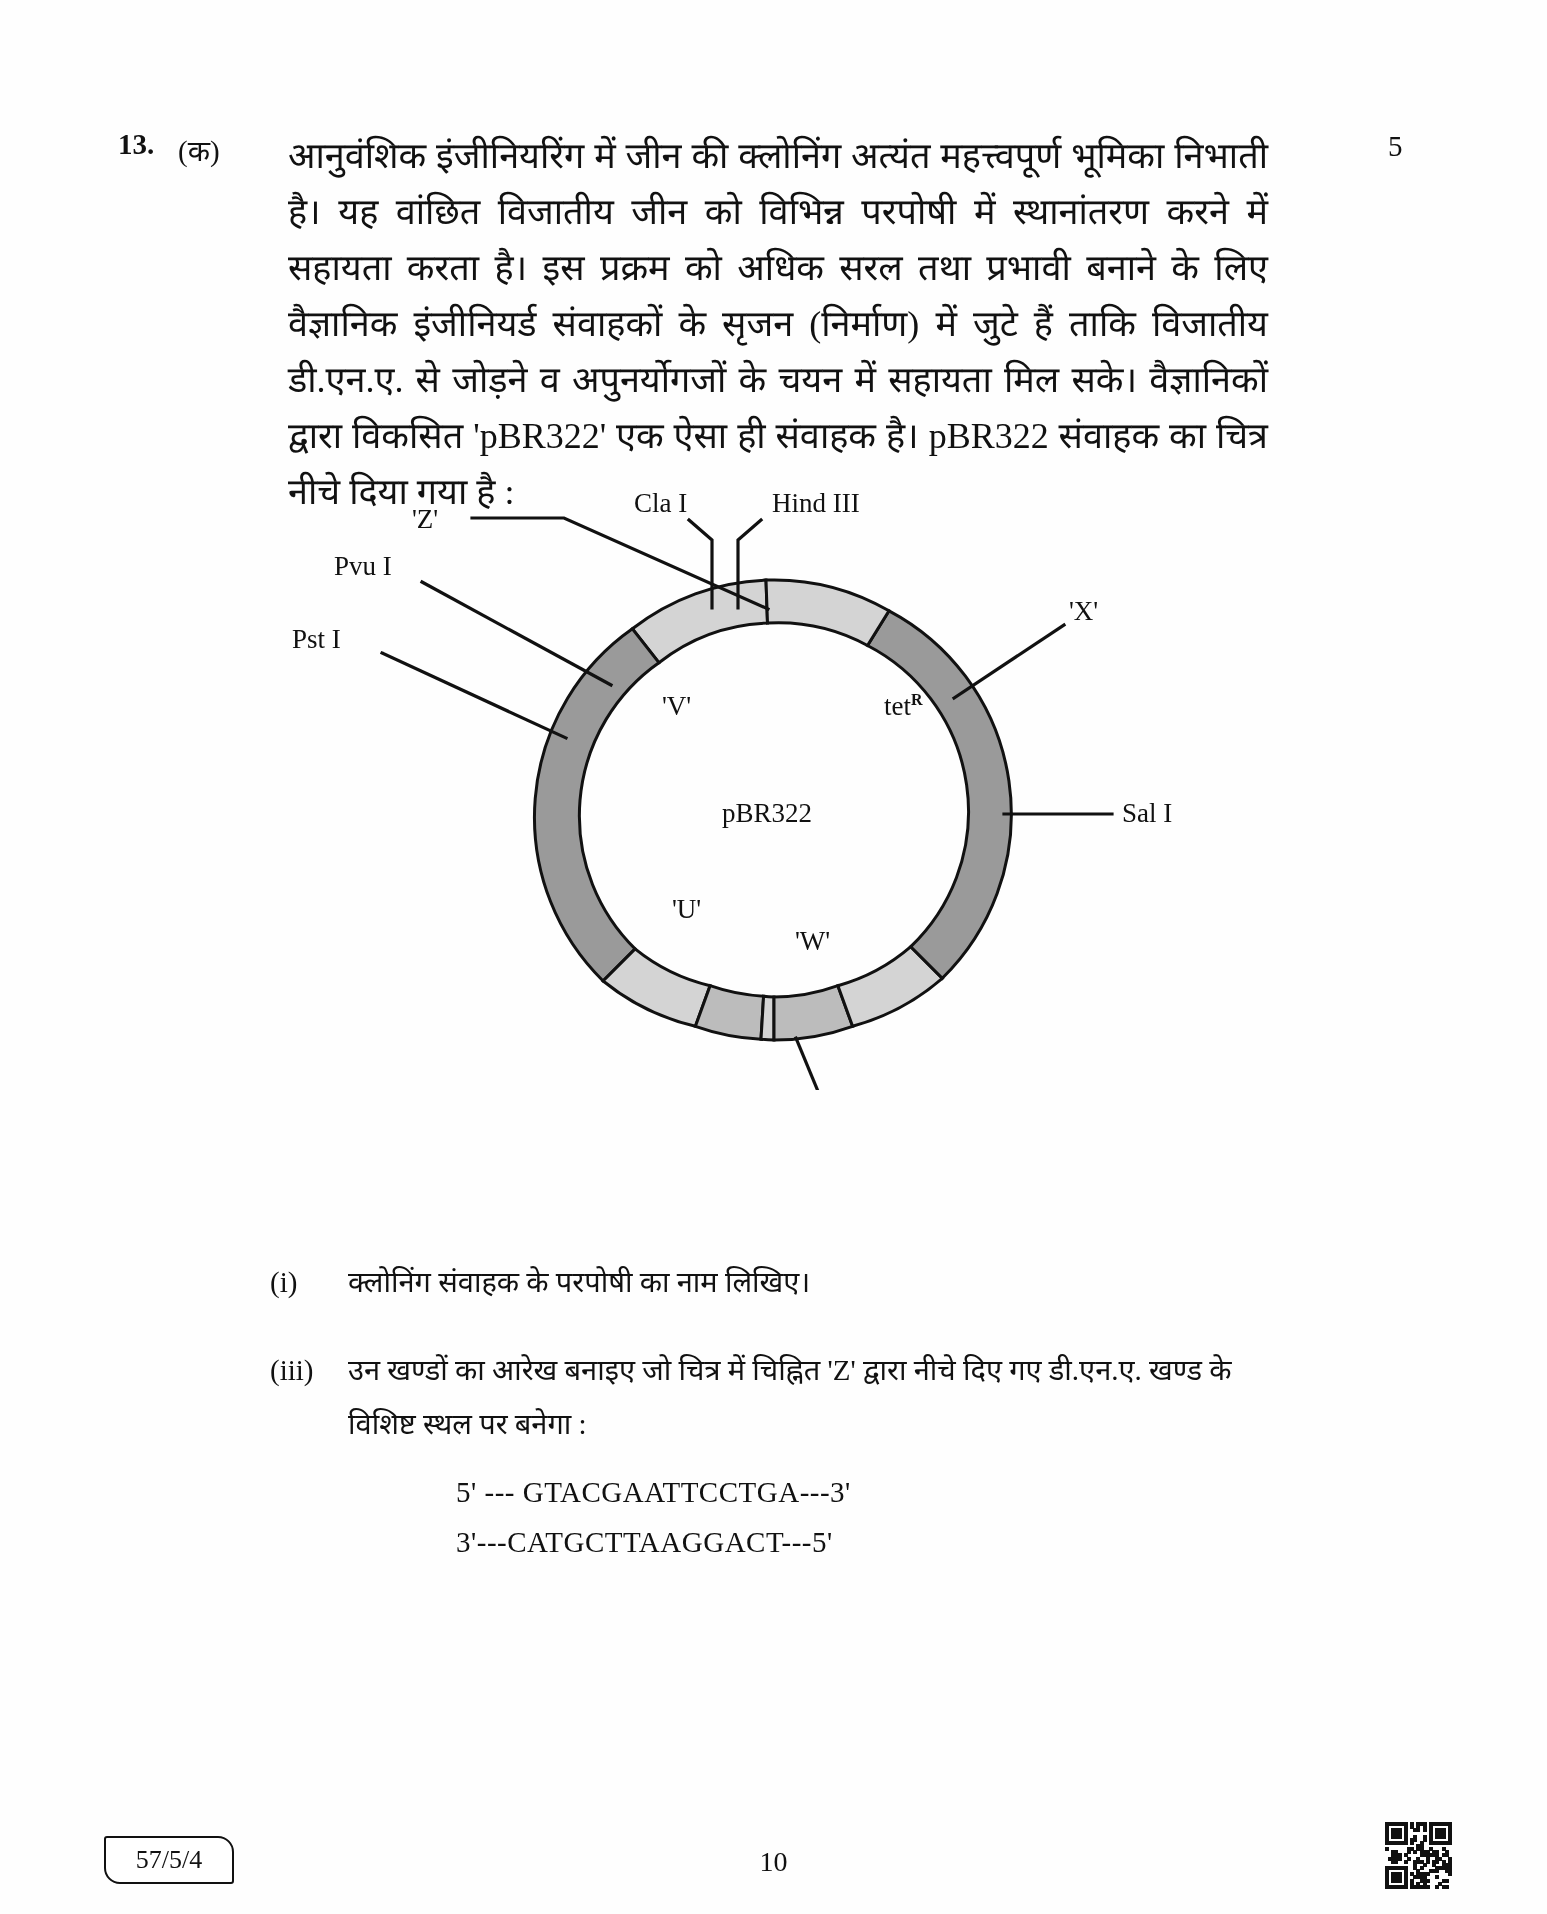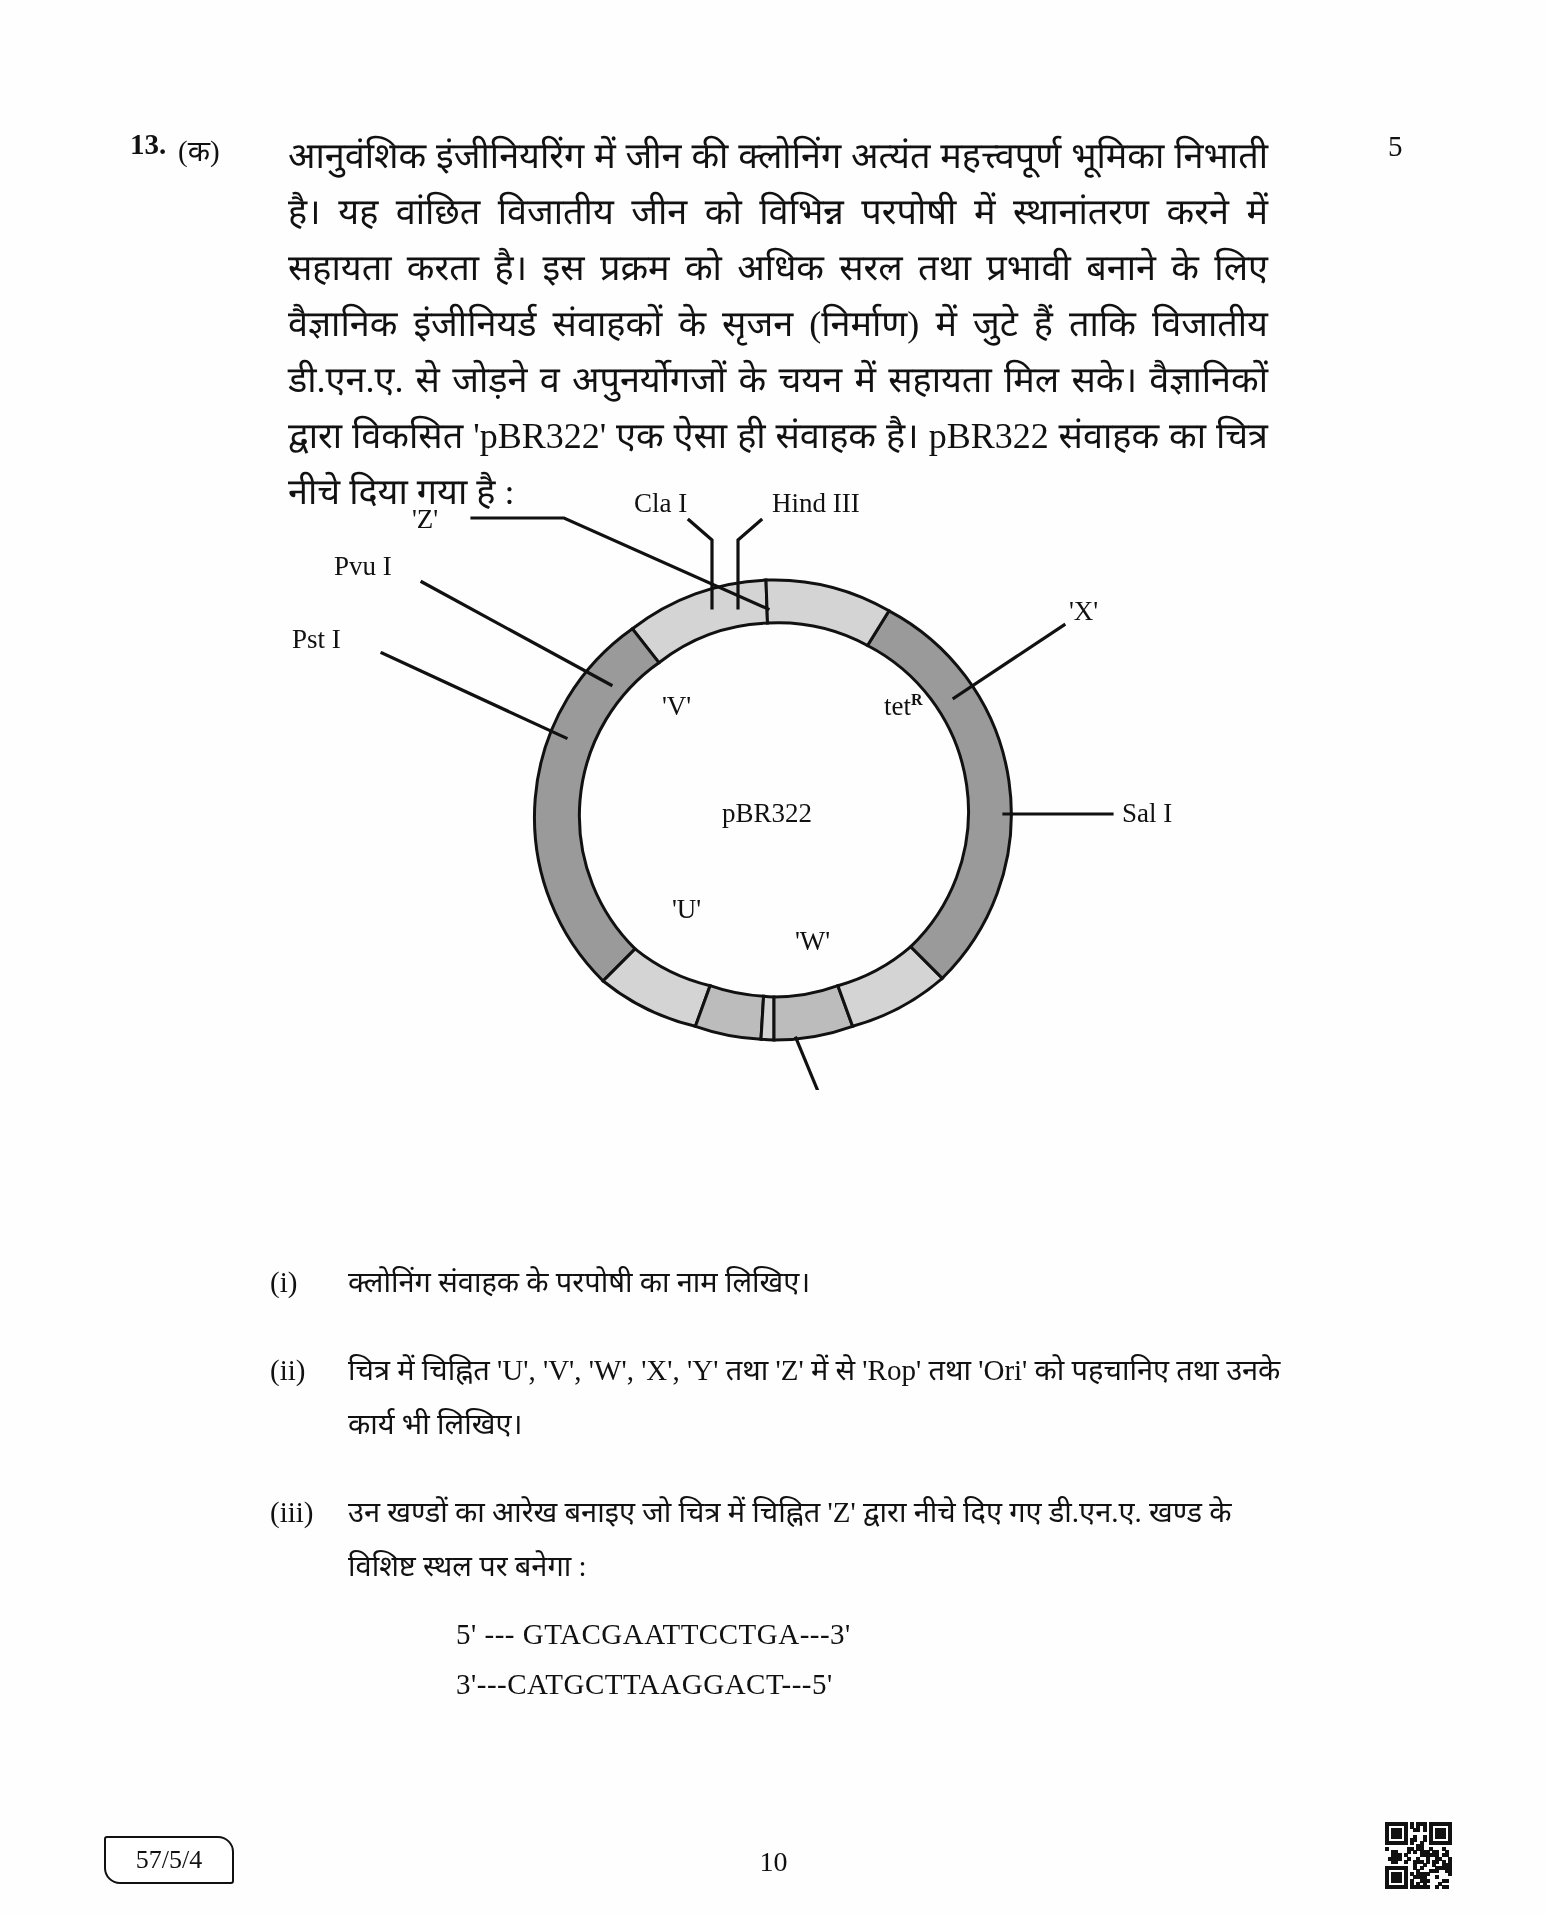--- a/index.html
+++ b/index.html
@@ -36,21 +36,21 @@
 
   
   .qblock {
     position: absolute;
     top: 128px;
     left: 118px;
     width: 1320px;
   }
   .qnum {
     position: absolute;
-    left: 12px;
+    left: 0;
     top: 0;
     font-size: 29px;
     font-weight: bold;
   }
   .qpart {
     position: absolute;
     left: 60px;
     top: 2px;
     font-size: 29px;
   }
@@ -255,26 +255,20 @@
 
   <div class="subqs">
 
     <div class="subq">
       <span class="marker">(i)</span>
       <div class="content">
         <p>क्लोनिंग संवाहक के परपोषी का नाम लिखिए।</p>
       </div>
     </div>
 
-    <div class="subq">
-      <span class="marker">(ii)</span>
-      <div class="content">
-        <p>चित्र में चिह्नित 'U', 'V', 'W', 'X', 'Y' तथा 'Z' में से 'Rop' तथा 'Ori' को पहचानिए तथा उनके कार्य भी लिखिए।</p>
-      </div>
-    </div>
 
     <div class="subq">
       <span class="marker">(iii)</span>
       <div class="content">
         <p>उन खण्डों का आरेख बनाइए जो चित्र में चिह्नित 'Z' द्वारा नीचे दिए गए डी.एन.ए. खण्ड के विशिष्ट स्थल पर बनेगा :</p>
         <div class="seq-lines">
           <div>5' --- GTACGAATTCCTGA---3'</div>
           <div>3'---CATGCTTAAGGACT---5'</div>
         </div>
       </div>

